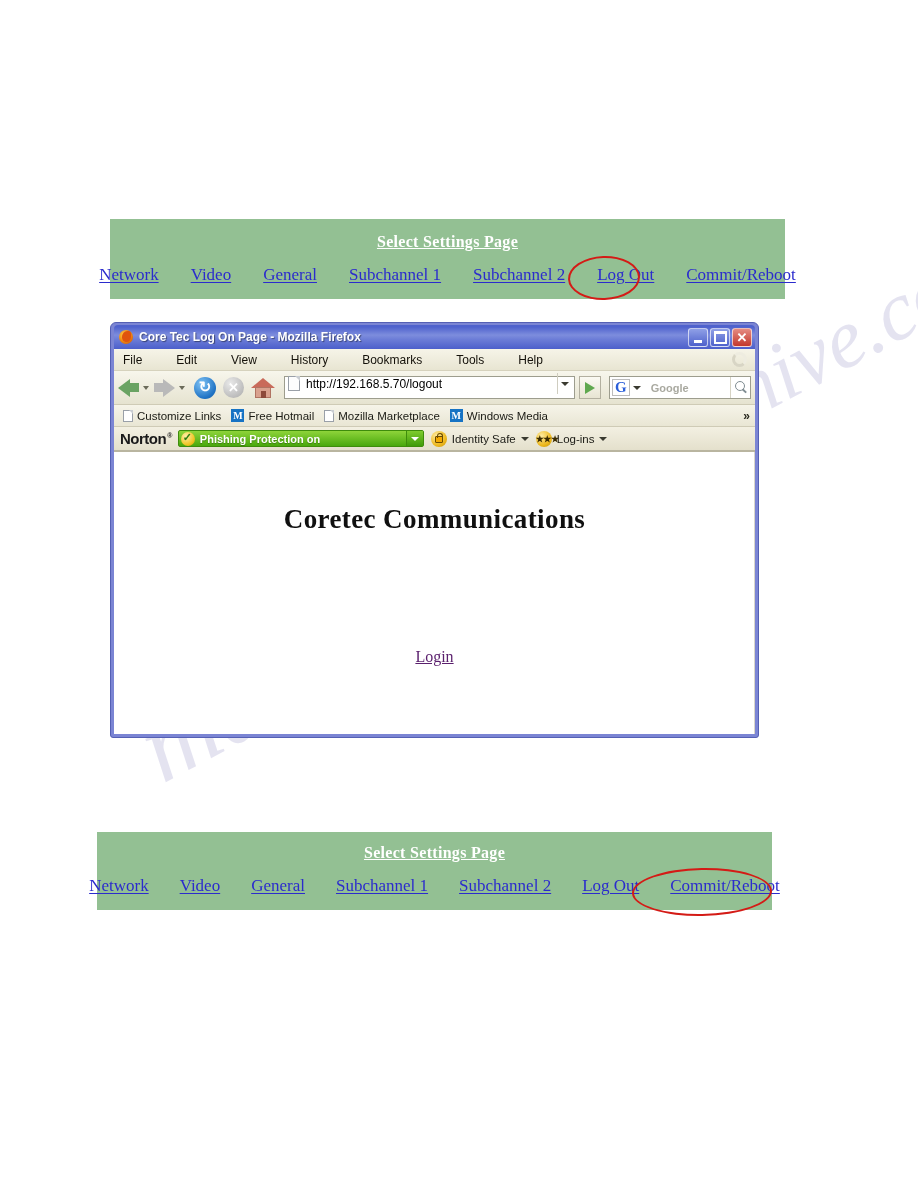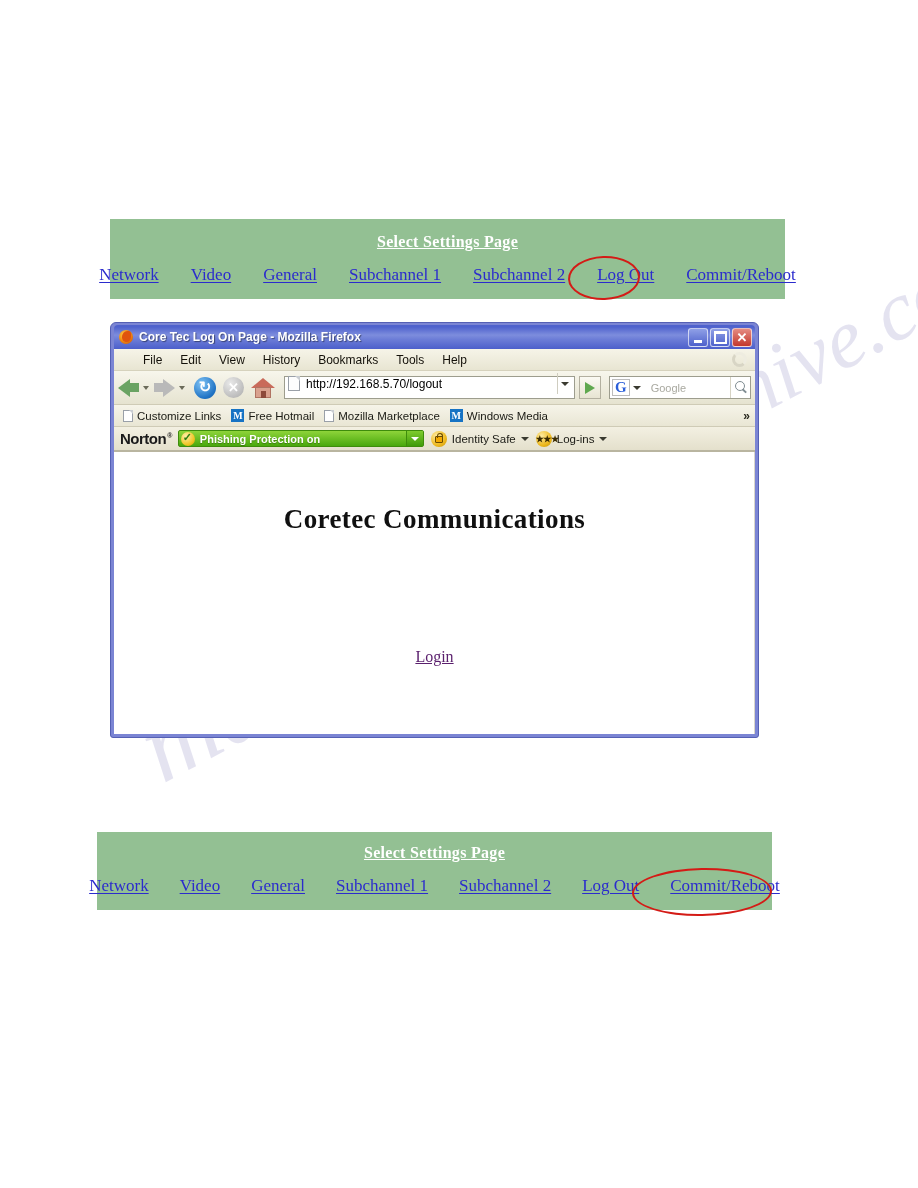--- a/index.html
+++ b/index.html
@@ -156,24 +156,24 @@
     display:flex;
     flex-direction:column;
     overflow:hidden;
   }
 
   
   .menubar {
     height:22px;
     display:flex;
     align-items:center;
-    gap:0px;
+    gap:16px;
     background:linear-gradient(to bottom,#f6f4e8,#e8e5d2);
     border-bottom:1px solid #d6d2bd;
-    padding-left:20px;
+    padding-left:0;
     flex:0 0 auto;
     position:relative;
   }
   .menubar .mi {
     font-size:12px;
     color:#14110a;
     padding:2px 9px;
     white-space:nowrap;
     font-family:"Liberation Sans", sans-serif;
   }
@@ -290,20 +290,21 @@
   .g-logo {
     font-family:"Liberation Serif", serif;
     font-size:15px; font-weight:bold; line-height:1;
     padding:0 2px; margin-left:2px;
     border:1px solid #bcbcbc; background:#fff;
   }
   .g-logo .b{color:#2b5fd9}
   .search-ph {
     flex:1 1 auto; font-size:11px; color:#a9a9a0; margin-left:6px;
     font-family:"Liberation Sans", sans-serif;
+    font-weight:bold;
   }
   .mag {
     width:20px;height:21px; border-left:1px solid #d6d3c4;
     display:flex;align-items:center;justify-content:center; flex:0 0 auto;
     position:relative;
   }
   .mag::before {
     content:""; width:8px;height:8px;border:1.6px solid #7f8c92;border-radius:50%;
     position:absolute; left:4px; top:4px;
   }

